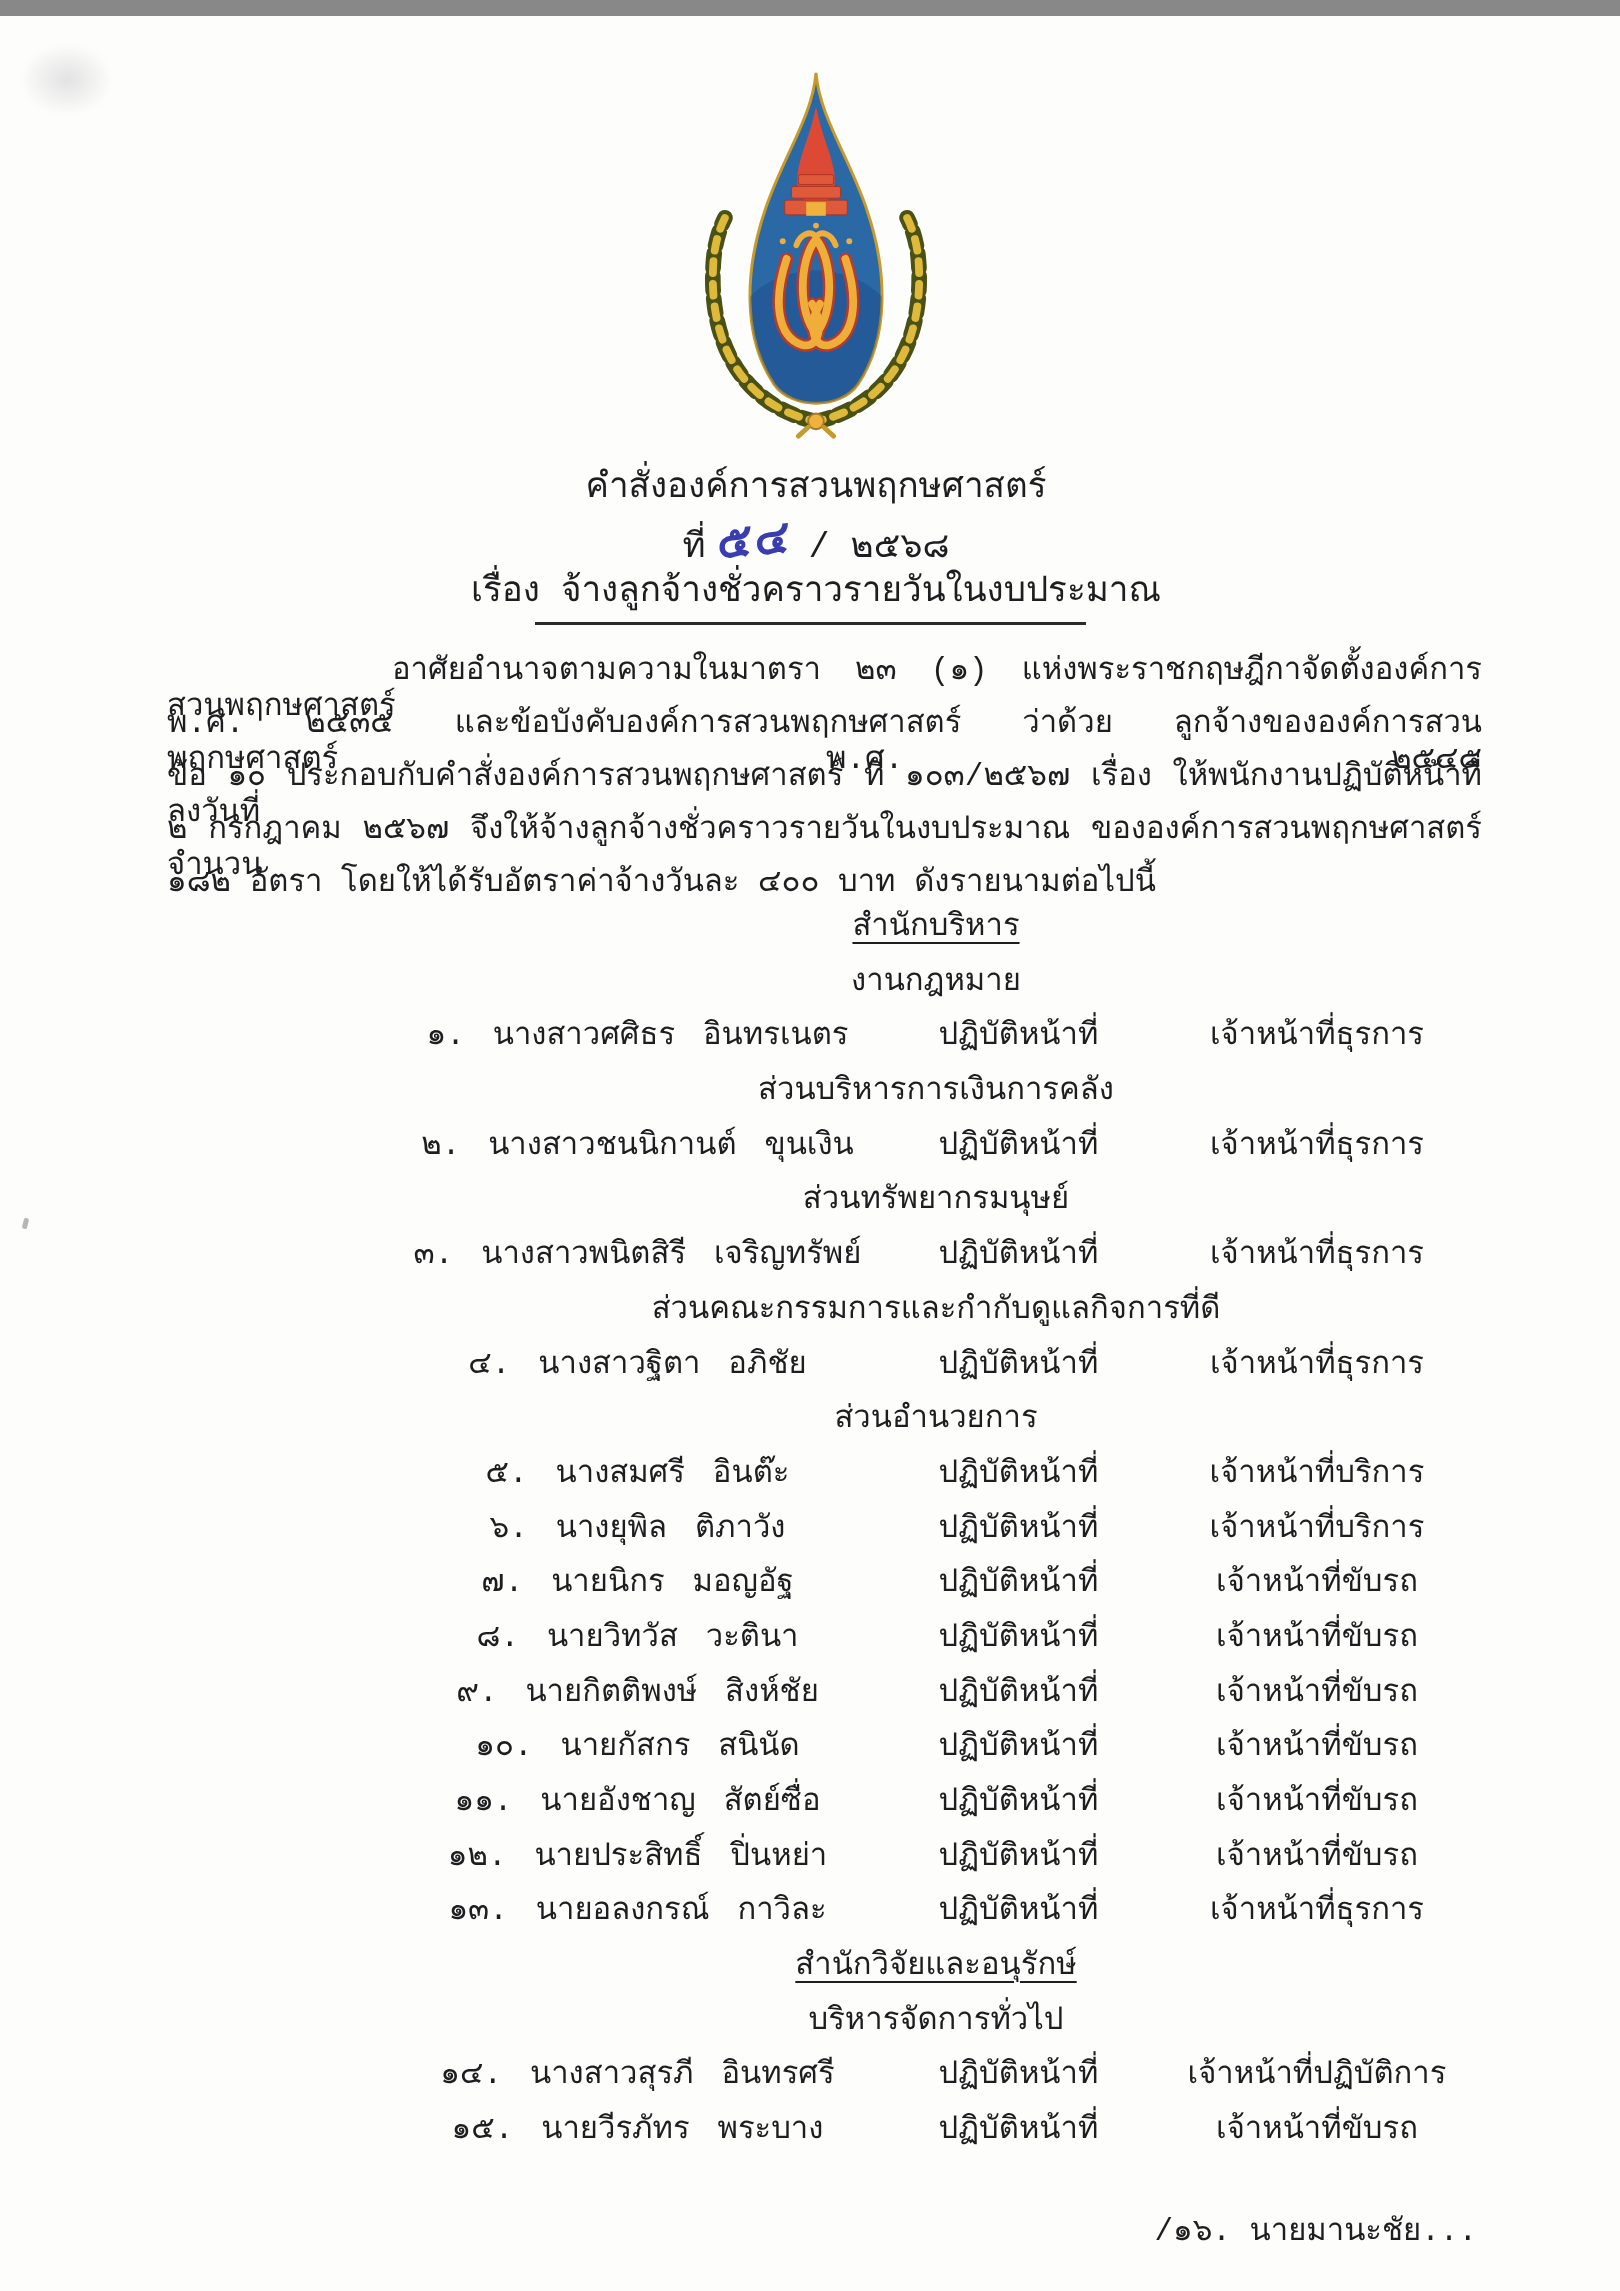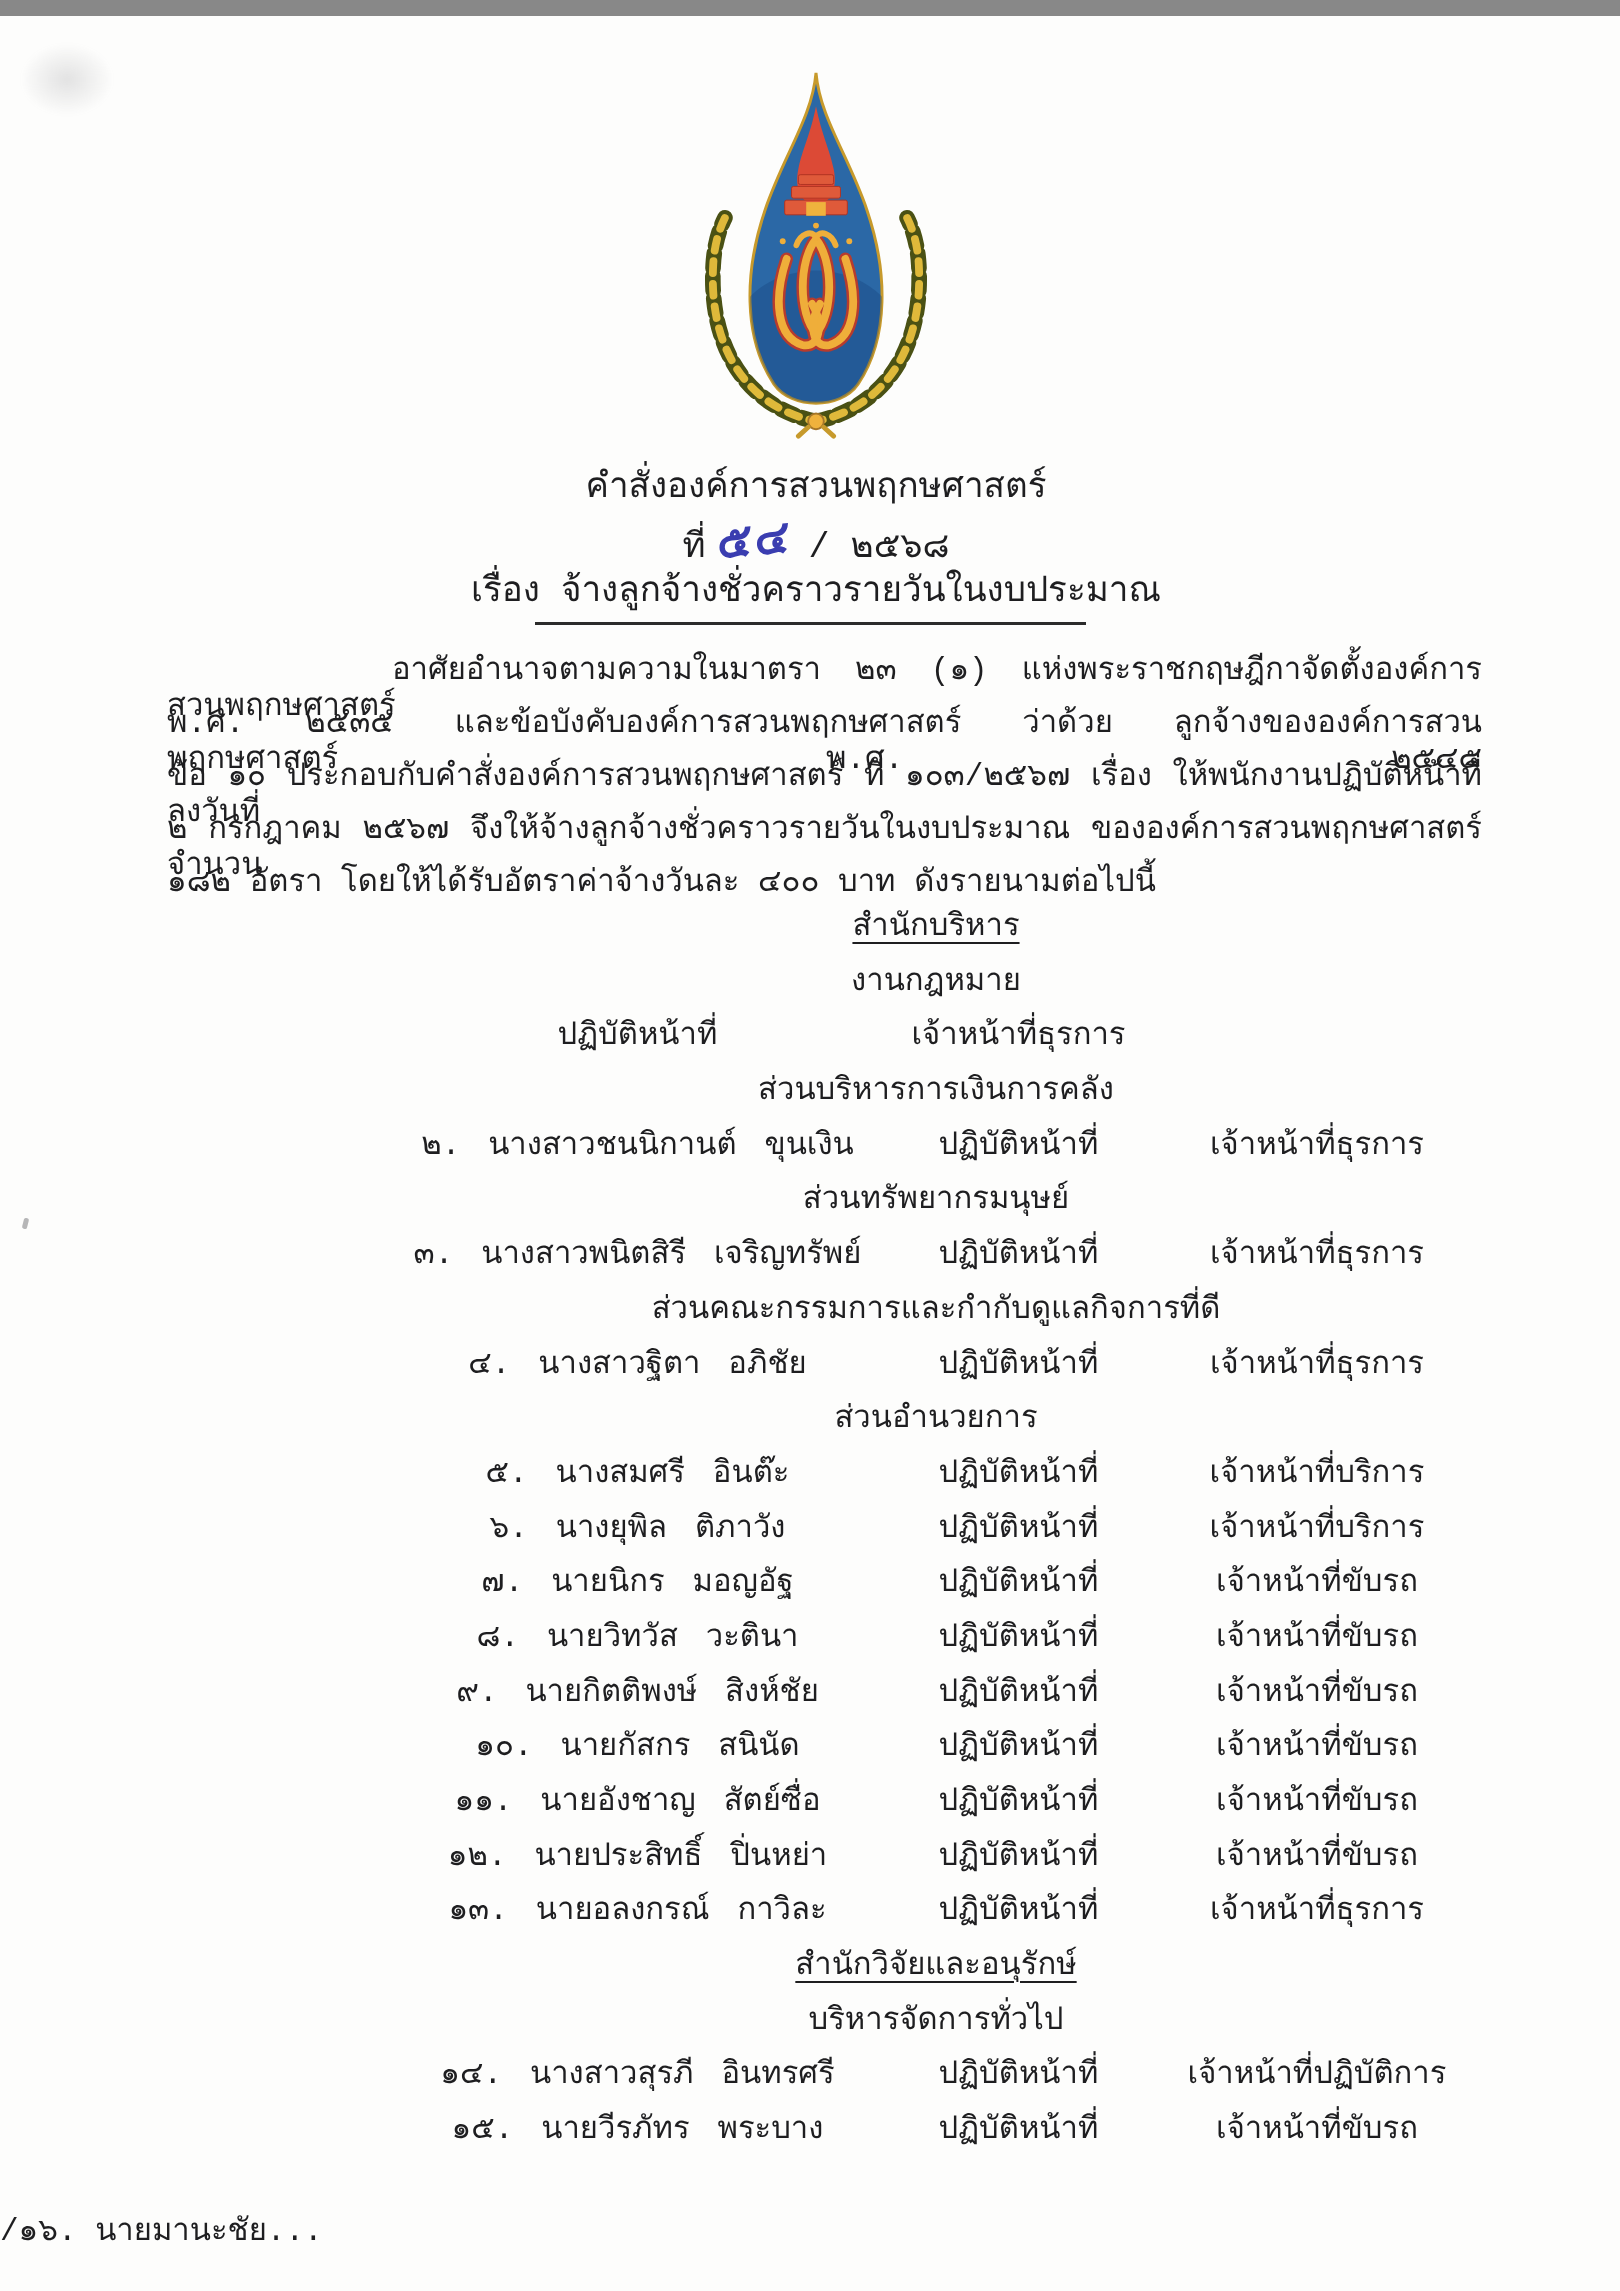--- a/index.html
+++ b/index.html
@@ -37,21 +37,21 @@
   .para .indent { text-indent:225px; }
 
   
   .list { position:absolute; top:890px; left:389px; width:1094px; font-size:31px; }
   .line { height:41px; line-height:41px; margin-bottom:13.7px; white-space:nowrap;text-align:center; }
   .sect-extra { margin-top:13.7px; }
   .u { text-decoration:underline; text-underline-offset:6.9px; text-decoration-thickness:2px; }
   .row { display:grid; grid-template-columns:497px 265px auto; }
   .row .name { word-spacing:0.3em; }
 
-  .continuation { position:absolute; top:2188px; left:0; right:155px; text-align:left; font-size:31px; }
+  .continuation { position:absolute; top:2188px; left:0; right:155px; text-align:right; font-size:31px; }
 </style>
 </head>
 <body>
 
 <div class="page">
 
   <div class="smudge"></div>
   <div class="margin-tick"></div>
 
   <div class="emblem-wrap">
@@ -121,20 +121,21 @@
     <div class="pline just">๒ กรกฎาคม ๒๕๖๗ จึงให้จ้างลูกจ้างชั่วคราวรายวันในงบประมาณ ขององค์การสวนพฤกษศาสตร์ จำนวน</div>
     <div class="pline">๑๘๒ อัตรา โดยให้ได้รับอัตราค่าจ้างวันละ ๔๐๐ บาท ดังรายนามต่อไปนี้</div>
   </div>
 
   <div class="list">
 
     <div class="line u">สำนักบริหาร</div>
     <div class="line">งานกฎหมาย</div>
 
     <div class="line row">
+      <span class="name"><span>๑.</span> <span>นางสาวศศิธร อินทรเนตร</span></span>
       <span>ปฏิบัติหน้าที่</span>
       <span>เจ้าหน้าที่ธุรการ</span>
     </div>
 
     <div class="line sect-extra">ส่วนบริหารการเงินการคลัง</div>
     <div class="line row">
       <span class="name"><span>๒.</span> <span>นางสาวชนนิกานต์ ขุนเงิน</span></span>
       <span>ปฏิบัติหน้าที่</span>
       <span>เจ้าหน้าที่ธุรการ</span>
     </div>

